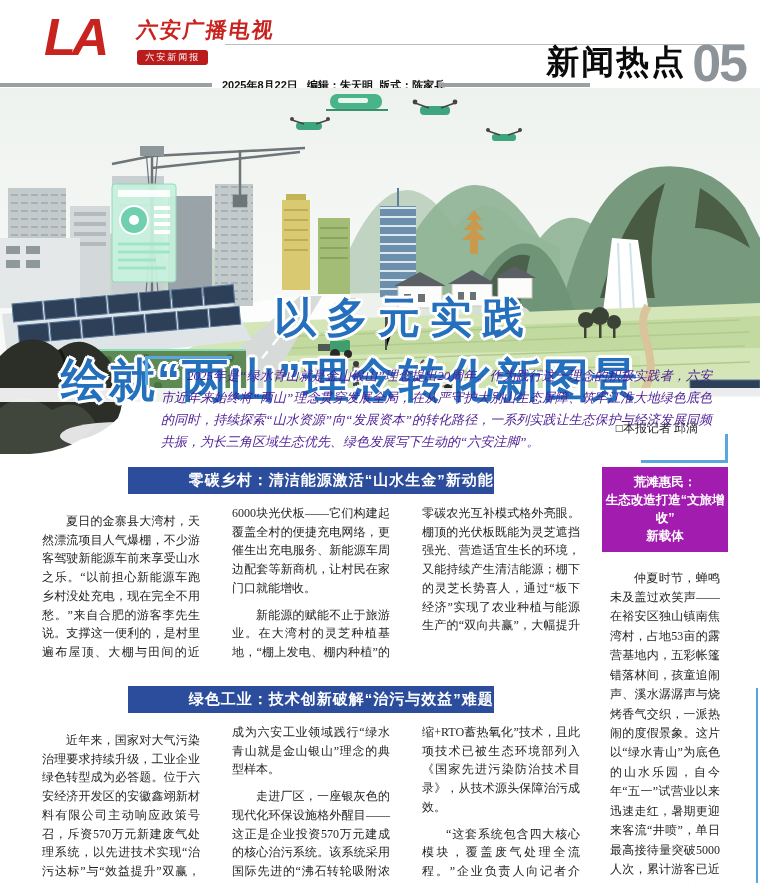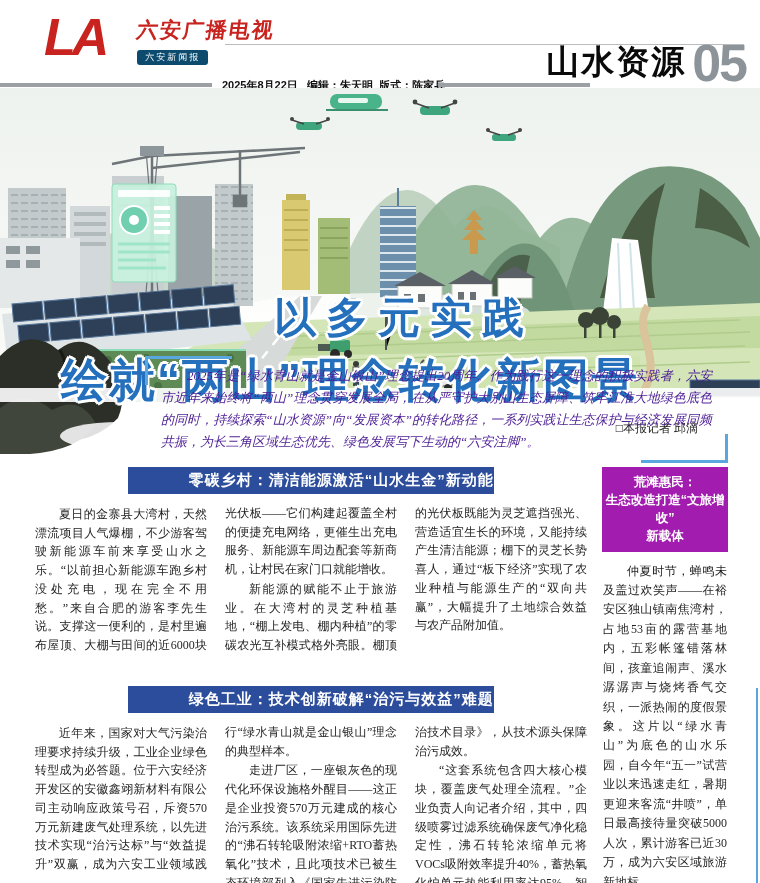--- a/index.html
+++ b/index.html
@@ -16,21 +16,21 @@
   .logo-mono {
     font-family:"Liberation Sans",sans-serif; font-weight:900; font-style:italic;
     font-size:52px; line-height:58px; color:#c8231e; letter-spacing:-4px;
   }
   .logo-text { margin-left:8px; margin-top:8px; }
   .logo-title {
     font-size:21px; font-weight:bold; color:#c8231e; letter-spacing:2px;
     transform:skewX(-8deg); font-family:"Liberation Serif",serif;
   }
   .logo-badge {
-    display:inline-block; margin-top:6px; background:#0c4a6e; color:#fff;
+    display:inline-block; margin-top:6px; background:#b91c1c; color:#fff;
     font-size:9px; padding:1px 8px; border-radius:3px; letter-spacing:2px;
     font-family:"Liberation Sans",sans-serif;
   }
   .thin-rule { position:absolute; top:44px; left:225px; right:16px; height:1px; background:#b9bdbf; }
   .date-row { position:absolute; top:78px; left:0; right:0; height:14px; }
   .bar { position:absolute; top:5px; height:4px; background:#9aa0a4; }
   .bar-left { left:0; width:212px; }
   .bar-right { left:438px; width:152px; }
   .date-text {
     position:absolute; left:222px; top:0; width:214px; text-align:center;
@@ -74,21 +74,21 @@
   .main-col { flex:1; min-width:0; }
   .side-col { width:126px; flex:0 0 126px; }
   .sec-bar {
     background:#2c4d9b; color:#fff; text-align:right;
     font-family:"Liberation Sans",sans-serif; font-weight:bold; font-size:15px;
     padding:4px 0; width:66%; margin:0 auto 10px auto; letter-spacing:1px;
   }
   .cols { column-count:3; column-gap:16px; overflow:hidden; text-align:justify; }
   .cols-1 { height:168px; margin-bottom:14px; }
   .cols-2 { height:176px; }
-  .cols p, .side-body p { font-size:12px; line-height:1.56; text-indent:2em; margin:1px; }
+  .cols p, .side-body p { font-size:12px; line-height:1.56; text-indent:2em; margin:8px; }
   .side-bar {
     background:#a21caf; color:#fff; text-align:center;
     font-family:"Liberation Sans",sans-serif; font-weight:bold; font-size:12.5px;
     line-height:1.45; padding:6px 3px; margin-bottom:9px;
   }
   .side-body { height:346px; overflow:hidden; text-align:justify; }
   .side-body p { line-height:1.62; }
   .right-edge-line { position:absolute; right:2px; top:688px; width:2px; height:195px; background:#58a6dd; }
 </style>
 </head>
@@ -99,21 +99,21 @@
   <header class="masthead">
     <div class="logo">
       <div class="logo-mono">LA</div>
       <div class="logo-text">
         <div class="logo-title">六安广播电视</div>
         <span class="logo-badge">六安新闻报</span>
       </div>
     </div>
     <div class="thin-rule"></div>
     <div class="hotspot">
-      <span class="hotspot-name">山水资源</span>
+      <span class="hotspot-name">新闻热点</span>
       <span class="hotspot-num">05</span>
     </div>
     <div class="date-row">
       <span class="bar bar-left"></span>
       <span class="date-text">
         <span>2025年8月22日</span>&nbsp;&nbsp;
         <span>编辑：朱天明</span>&nbsp;
         <span>版式：陈家兵</span>
       </span>
       <span class="bar bar-right"></span>

